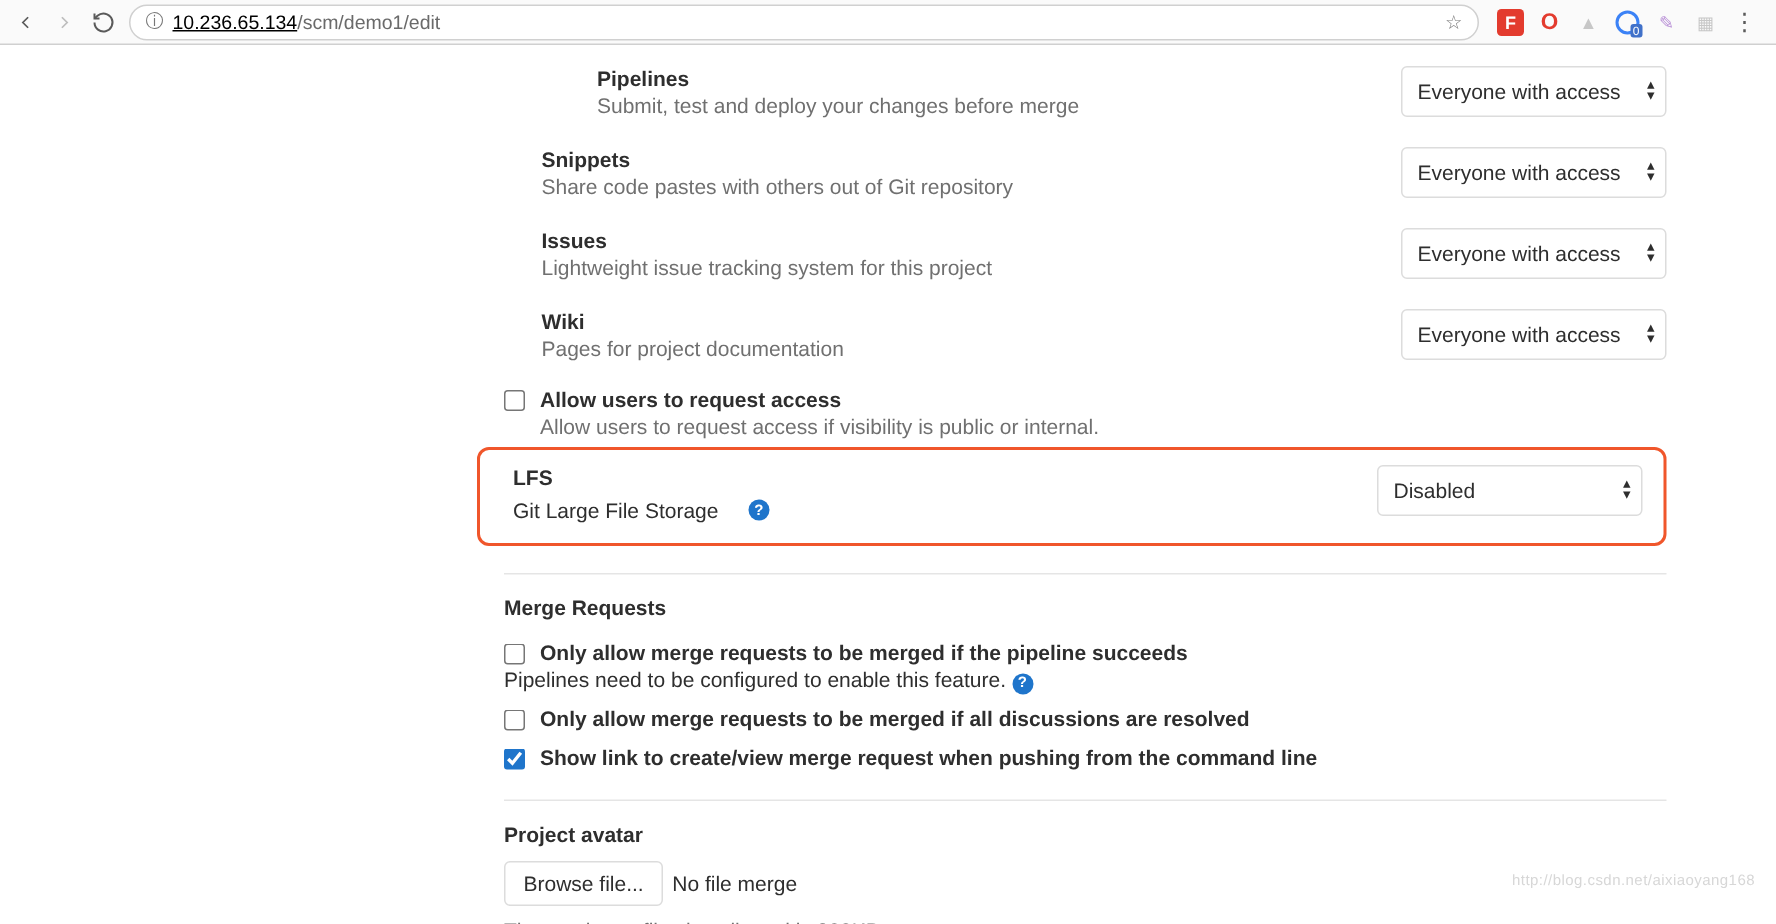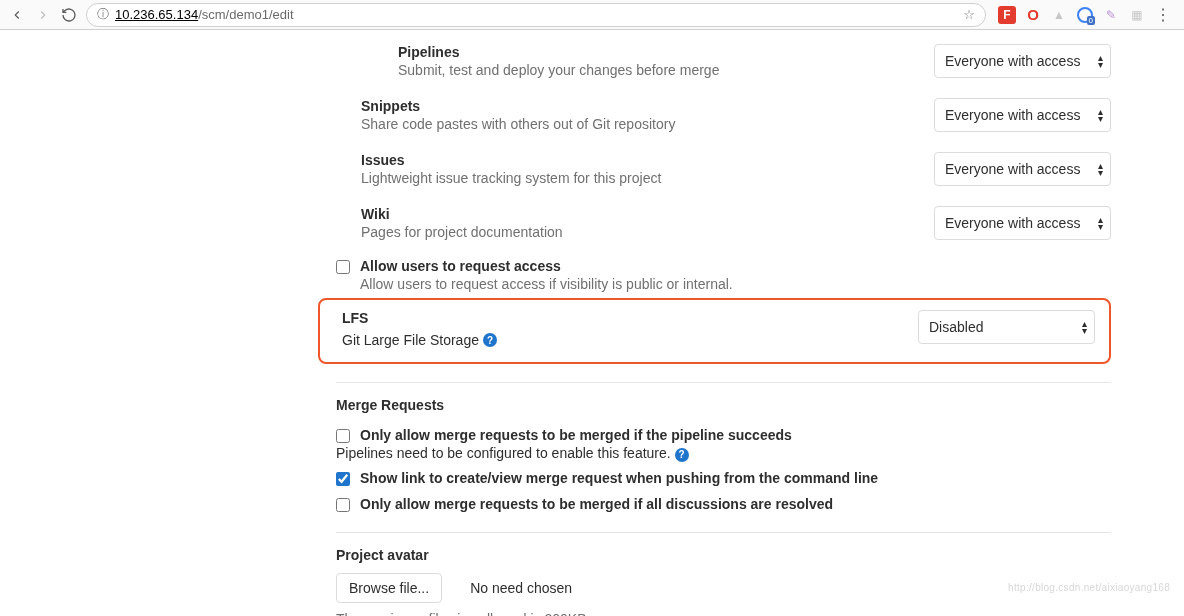--- a/index.html
+++ b/index.html
@@ -109,37 +109,37 @@
   .highlight-box {
     border: 2px solid #f0562b;
     border-radius: 8px;
     padding: 10px 14px 14px 4px;
     margin: 6px 0 10px -18px;
     display:flex;
     align-items:flex-start;
   }
   .highlight-box .feature-text { padding-left: 18px; }
   .highlight-box .feature-title { margin-bottom: 6px; }
-  .lfs-desc { color:#2e2e2e; display:flex; align-items:center; gap:4px; }
+  .lfs-desc { color:#2e2e2e; display:flex; align-items:center; gap:20px; }
 
   .help-icon {
     display:inline-flex; align-items:center; justify-content:center;
     width:14px; height:14px; border-radius:50%;
     background:#1f75cb; color:#fff; font-size:10px; font-weight:bold;
   }
 
   hr.section-divider {
     border: none; border-top:1px solid #e5e5e5;
     margin: 18px 0 14px 0;
   }
   .section-heading {
     font-weight:600; color:#2e2e2e; margin-bottom:10px;
   }
 
-  .browse-row { display:flex; align-items:center; gap:28px; margin: 8px 0; }
+  .browse-row { display:flex; align-items:center; gap:6px; margin: 8px 0; }
   .browse-btn {
     border:1px solid #dcdcdc; border-radius:4px;
     background:#fff; padding:6px 12px; font-size:14px; color:#2e2e2e;
     cursor:pointer;
   }
   .file-status { color:#2e2e2e; }
   .hint { color:#707070; margin-top:6px; }
   .watermark {
     position:absolute; right:14px; top: 552px;
     color:#d7d7d7; font-size:10px; letter-spacing:0.3px;
@@ -267,37 +267,37 @@
         <span class="cb-label">Only allow merge requests to be merged if the pipeline succeeds</span>
       </div>
       <div class="cb-desc">
         <span>Pipelines need to be configured to enable this feature.</span>
         <span class="help-icon">?</span>
       </div>
     </div>
 
     <div class="cb-block">
       <div class="checkbox-row">
+        <input type="checkbox" style="">
+        <span class="cb-label">Only allow merge requests to be merged if all discussions are resolved</span>
+      </div>
+    </div>
+
+    <div class="cb-block">
+      <div class="checkbox-row">
         <input type="checkbox" checked="" style="">
         <span class="cb-label">Show link to create/view merge request when pushing from the command line</span>
-      </div>
-    </div>
-
-    <div class="cb-block">
-      <div class="checkbox-row">
-        <input type="checkbox" style="">
-        <span class="cb-label">Only allow merge requests to be merged if all discussions are resolved</span>
       </div>
     </div>
 
     <hr class="section-divider">
 
     <div class="section-heading">Project avatar</div>
     <div class="browse-row">
       <button class="browse-btn">Browse file...</button>
-      <span class="file-status">No need chosen</span>
+      <span class="file-status">No file merge</span>
     </div>
     <div class="hint">The maximum file size allowed is 200KB.</div>
 
   </div>
 </div>
 <div class="watermark">http://blog.csdn.net/aixiaoyang168</div>
 </div>
 
 </body></html>

